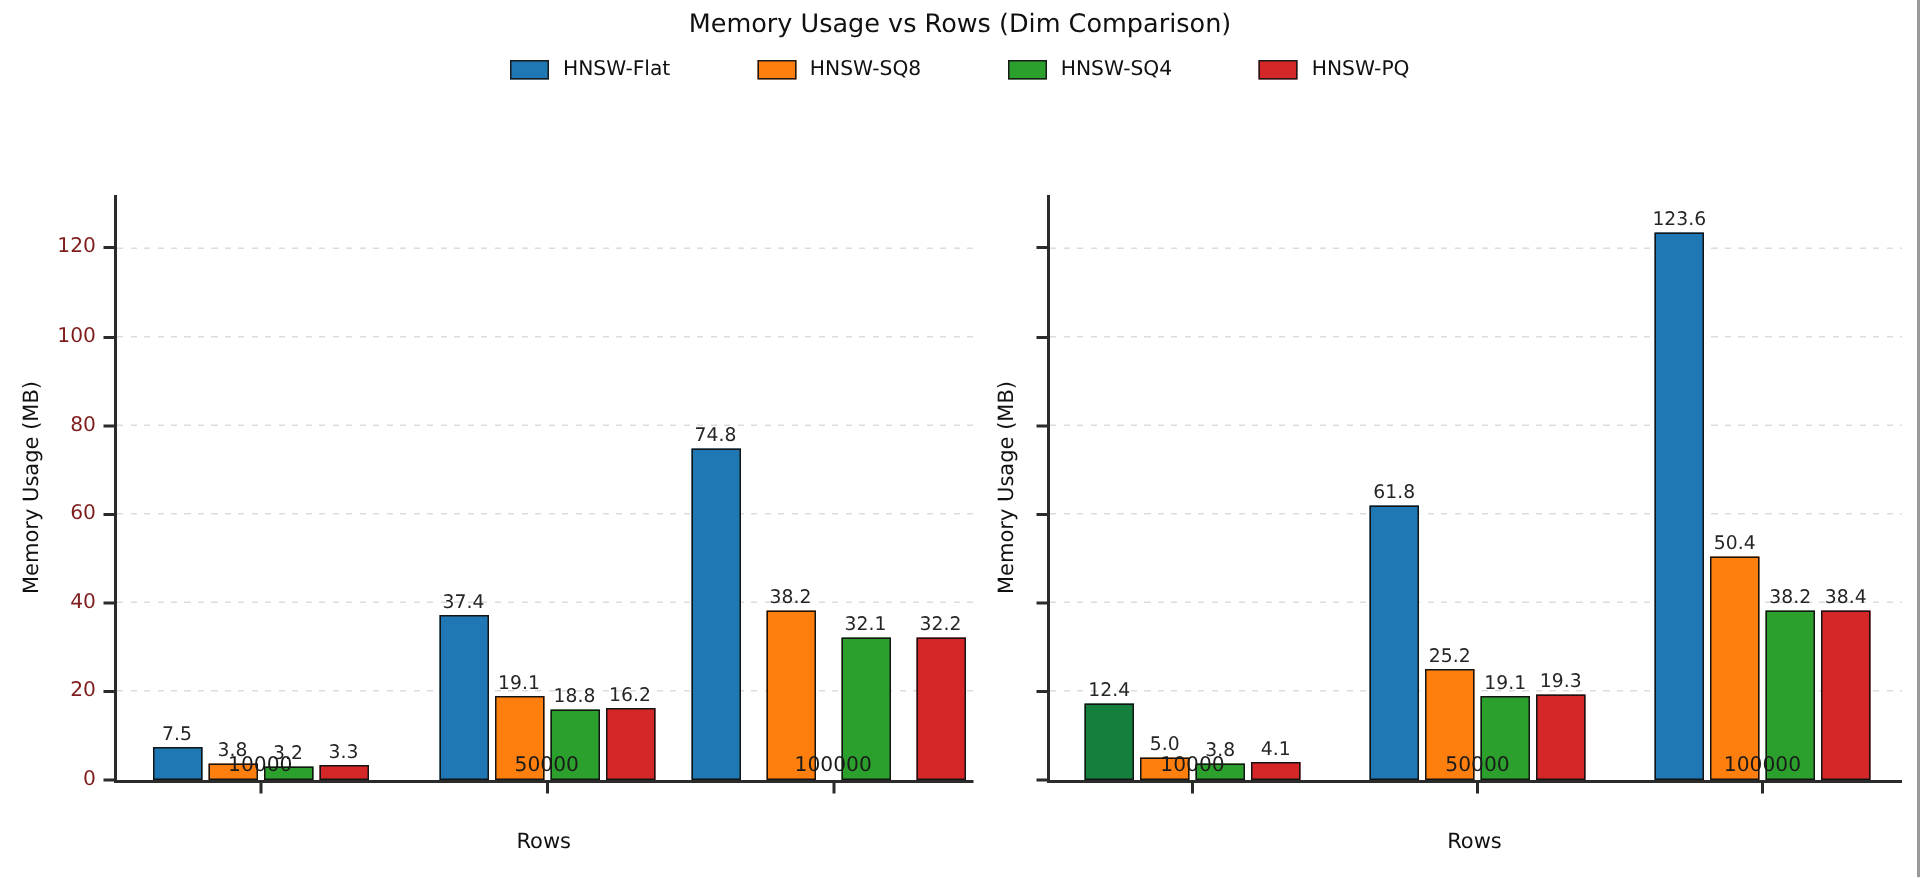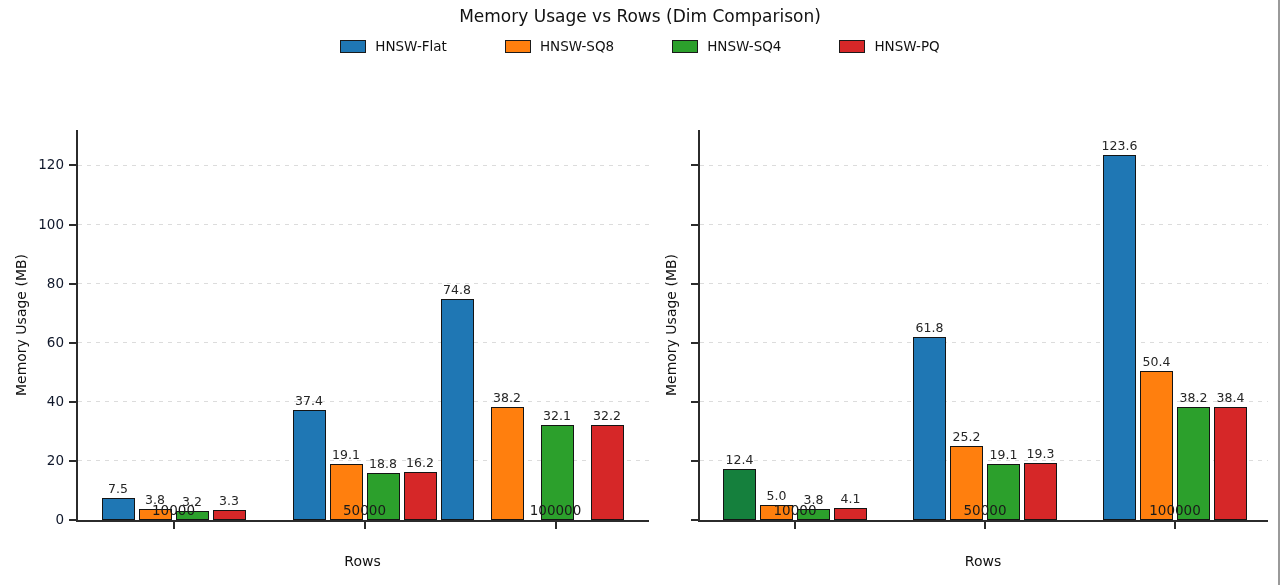--- a/index.html
+++ b/index.html
@@ -16,21 +16,21 @@
   .legend-label{font-size:13.5px;color:#111;white-space:nowrap;}
 
   .subplot{position:absolute;top:95px;height:480px;}
   .subplot-title{position:absolute;top:7px;left:0;width:100%;text-align:center;
                  font-size:15px;color:#111;}
   .plot-area{position:absolute;top:35px;left:0;right:0;height:390px;
              border-left:2px solid #2b2b2b;border-bottom:2px solid #2b2b2b;}
   .gridline{position:absolute;left:0;right:0;height:1px;
             background-image:repeating-linear-gradient(90deg,#dcdcdc 0 4px,transparent 4px 9px);}
   .ytick-mark{position:absolute;left:-9px;width:7px;height:2px;background:#2b2b2b;}
-  .ytick-label{position:absolute;right:calc(100% + 14px);font-size:13.5px;color:#0f172a;
+  .ytick-label{position:absolute;right:calc(100% + 14px);font-size:13.5px;color:#7f1d1d;
                white-space:nowrap;}
   .xtick-mark{position:absolute;bottom:-9px;width:2px;height:7px;background:#2b2b2b;}
   .xtick-label{position:absolute;top:372px;transform:translateX(-50%);
                font-size:13.5px;color:#1a1a1a;white-space:nowrap;}
   .xlabel{position:absolute;top:458px;left:0;width:100%;text-align:center;
           font-size:14px;color:#111;}
   .ylabel{position:absolute;top:230px;transform:translate(-50%,-50%) rotate(-90deg);
           font-size:14px;color:#111;white-space:nowrap;}
   .bar-group{position:absolute;bottom:0;height:100%;width:144px;
              display:flex;align-items:flex-end;justify-content:center;gap:4px;}
@@ -112,21 +112,21 @@
           </div>
           <div class="bar" style="height: 47.2727px; background: rgb(44, 160, 44);">
             <span class="bar-value">18.8</span>
           </div>
           <div class="bar" style="height: 47.8636px; background: rgb(214, 39, 40);">
             <span class="bar-value">16.2</span>
           </div>
         </div>
         <div class="xtick-mark" style="left: 285.5px;"></div>
         <span class="xtick-label" style="left: 286.5px;">50000</span>
-        <div class="bar-group" style="left: 382px; gap: 17px;">
+        <div class="bar-group" style="left: 402px; gap: 17px;">
           <div class="bar" style="height: 221px; background: rgb(31, 119, 180);">
             <span class="bar-value">74.8</span>
           </div>
           <div class="bar" style="height: 112.864px; background: rgb(255, 127, 14);">
             <span class="bar-value">38.2</span>
           </div>
           <div class="bar" style="height: 94.8409px; background: rgb(44, 160, 44);">
             <span class="bar-value">32.1</span>
           </div>
           <div class="bar" style="height: 95.1364px; background: rgb(214, 39, 40);">

